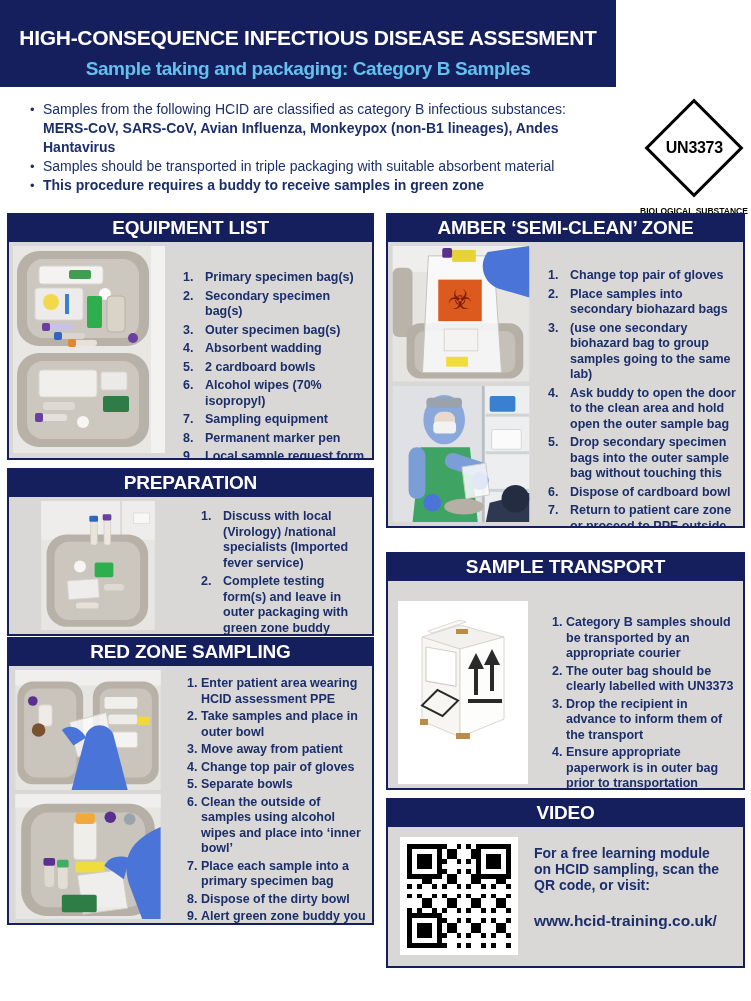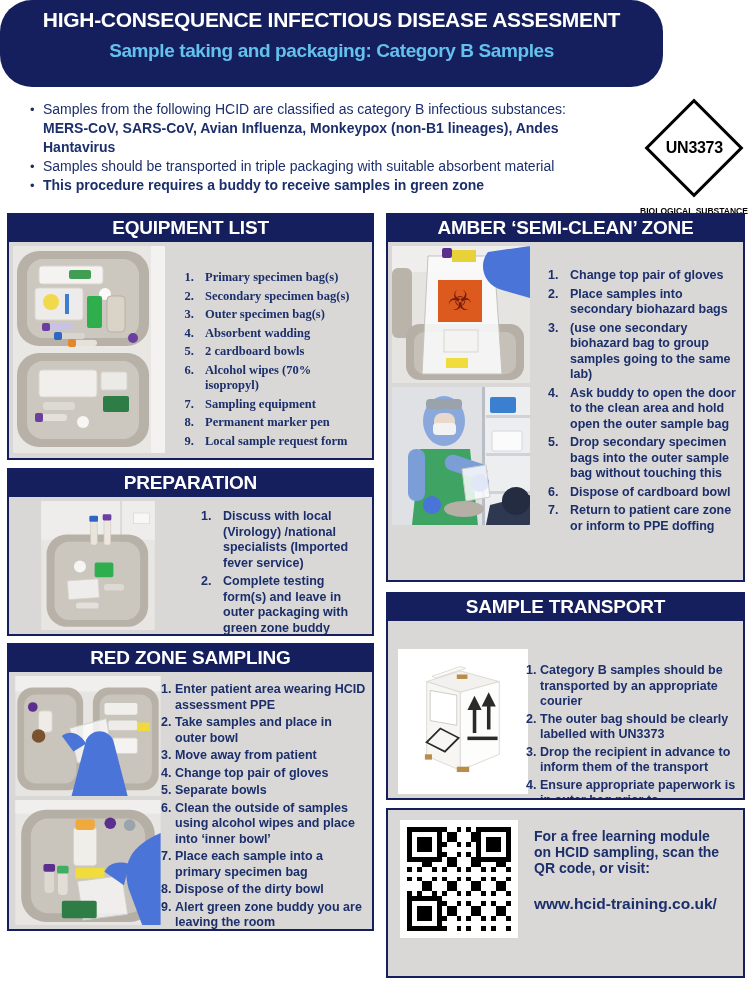--- a/index.html
+++ b/index.html
@@ -5,22 +5,22 @@
   :root{
     --navy:#161f5e; --light-blue:#63c1ee; --panel-gray:#d9d8d6; --text-navy:#1c2f6b;
   }
   *{box-sizing:border-box; margin:0; padding:0;}
   html,body{background:#fff;}
   body{
     width:751px; height:1001px; position:relative; overflow:hidden;
     font-family:"Liberation Sans","DejaVu Sans",sans-serif; color:var(--text-navy);
   }
   
-  .masthead{position:absolute; left:0; top:0; width:663px; height:87px;
-    background:var(--navy); text-align:center; padding-top:7px;border-radius:32px;}
+  .masthead{position:absolute; left:0; top:0; width:616px; height:87px;
+    background:var(--navy); text-align:center; padding-top:25px;}
   .masthead .title{color:#fff; font-size:21px; font-weight:bold; letter-spacing:-.3px; line-height:26px;}
   .masthead .subtitle{color:var(--light-blue); font-size:19px; font-weight:bold; letter-spacing:-.4px; line-height:36px;}
   
   .intro{position:absolute; left:28px; top:100px; width:606px; font-size:14px; line-height:19px;}
   .intro li{list-style:none; position:relative; padding-left:15px;}
   .intro li::before{content:"•"; position:absolute; left:2px; top:0; color:var(--text-navy); font-size:13px;}
   .intro strong{font-weight:bold;}
   .un-label{position:absolute; left:638px; top:98px; width:112px; text-align:center; color:#000;}
   .diamond-wrap{height:100px; display:flex; align-items:center; justify-content:center;}
   .diamond{width:70px; height:70px; border:3.5px solid #000; transform:rotate(45deg);
@@ -31,33 +31,33 @@
   .col{position:absolute; top:213px; display:flex; flex-direction:column;}
   .col-left{left:7px; width:367px;}
   .col-right{left:386px; width:359px;}
   .card{border:2px solid var(--navy); background:var(--panel-gray); display:flex; flex-direction:column;}
   .card-header{background:var(--navy); color:#fff; text-align:center; font-weight:bold;
     font-size:19px; line-height:25px; height:27px; letter-spacing:-.2px; flex:0 0 auto;}
   .card-body{flex:1 1 auto; display:flex; padding:4px; overflow:hidden;}
   .photo-col{flex:0 0 auto; display:flex; flex-direction:column; gap:4px;}
   .photo{display:block; border-radius:1px;}
   ol.steps{flex:1 1 auto; font-weight:bold; color:var(--text-navy);
-    font-size:12.5px; line-height:15.5px; margin:6px 2px 0 0; padding-left:12px;}
+    font-size:12.5px; line-height:15.5px; margin:6px 2px 0 0; padding-left:38px;}
   ol.steps li{margin-bottom:2px;}
   ol.steps li::marker{font-weight:bold;}
   ol.steps.wide-gap{padding-left:32px;}
   ol.steps.wide-gap li{padding-left:8px; margin-bottom:3px;}
   
   .card-equipment{height:247px;}
   .card-preparation{height:168px; margin-top:8px;}
-  .card-redzone{height:288px; margin-top:7px;}
-  .card-amber{height:369px;}
-  .card-transport{height:208px; margin-top:10px;gap:8px;}
+  .card-redzone{height:288px; margin-top:1px;}
+  .card-amber{height:315px;}
+  .card-transport{height:238px; margin-top:24px;}
   .card-video{height:170px; margin-top:8px;}
-  .card-equipment .steps{margin-top:24px;font-family:Liberation Serif, serif;}
+  .card-equipment .steps{margin-top:24px;}
   .card-preparation .steps{margin-top:8px;}
   .card-amber .steps{margin-top:22px;}
   .card-transport .steps{margin-top:30px;}
   .transport-tile{background:#fff; margin:16px 0 0 6px; padding:6px; flex:0 0 auto;}
   
   .qr-tile{background:#fff; width:118px; height:118px; padding:7px; margin:6px 0 0 8px; flex:0 0 auto;}
   .video-text{margin:14px 10px 0 16px; font-weight:bold; font-size:14px; line-height:16px;}
   .video-url{margin-top:20px; font-size:15.5px;}
 </style>
 </head>
@@ -278,21 +278,21 @@
           <circle cx="124" cy="114" r="14" fill="#232c40"></circle>
         </svg>
       </div>
       <ol class="steps wide-gap">
           <li>Change top pair of gloves</li>
           <li>Place samples into secondary biohazard bags</li>
           <li>(use one secondary biohazard bag to group samples going to the same lab)</li>
           <li>Ask buddy to open the door to the clean area and hold open the outer sample bag</li>
           <li>Drop secondary specimen bags into the outer sample bag without touching this</li>
           <li>Dispose of cardboard bowl</li>
-          <li>Return to patient care zone or inform to PPE doffing</li>
+          <li>Return to patient care zone or proceed to PPE outside</li>
         </ol>
     </div>
   </section>
 
   <section class="card card-transport">
     <div class="card-header">SAMPLE TRANSPORT</div>
     <div class="card-body">
       <div class="photo-col transport-tile">
         <svg class="photo" width="118" height="150" viewBox="0 0 118 150">
           <rect width="118" height="150" fill="#ffffff"></rect>
@@ -319,20 +319,21 @@
       <ol class="steps">
           <li>Category B samples should be transported by an appropriate courier</li>
           <li>The outer bag should be clearly labelled with UN3373</li>
           <li>Drop the recipient in advance to inform them of the transport</li>
           <li>Ensure appropriate paperwork is in outer bag prior to transportation</li>
         </ol>
     </div>
   </section>
 
   <section class="card card-video">
+    <div class="card-header">VIDEO</div>
     <div class="card-body">
       <div class="qr-tile">
         <svg width="104" height="104" viewBox="0 0 105 105" shape-rendering="crispEdges">
           <rect width="105" height="105" fill="#fff"></rect>
           <g fill="#000">
             <rect x="0" y="0" width="35" height="35"></rect>
               <rect x="70" y="0" width="35" height="35"></rect>
               <rect x="0" y="70" width="35" height="35"></rect>
           </g>
           <g fill="#fff">

